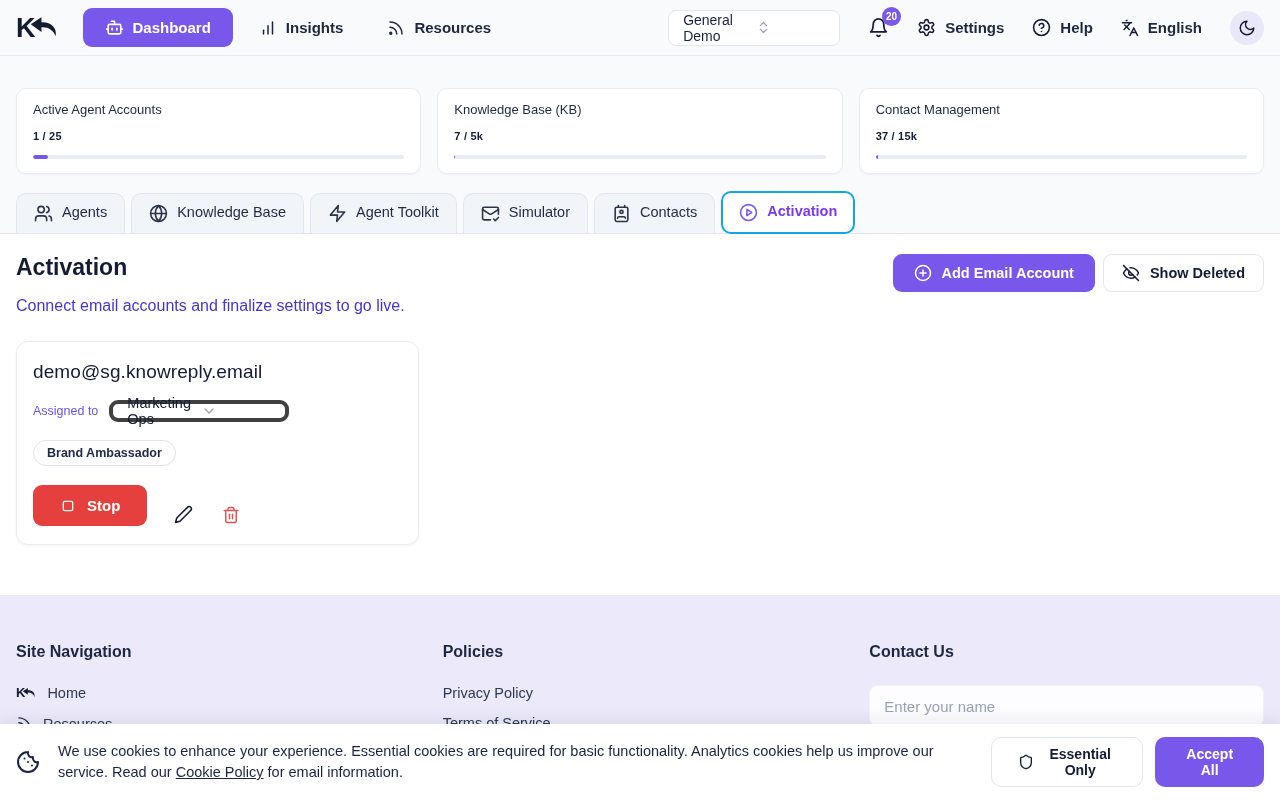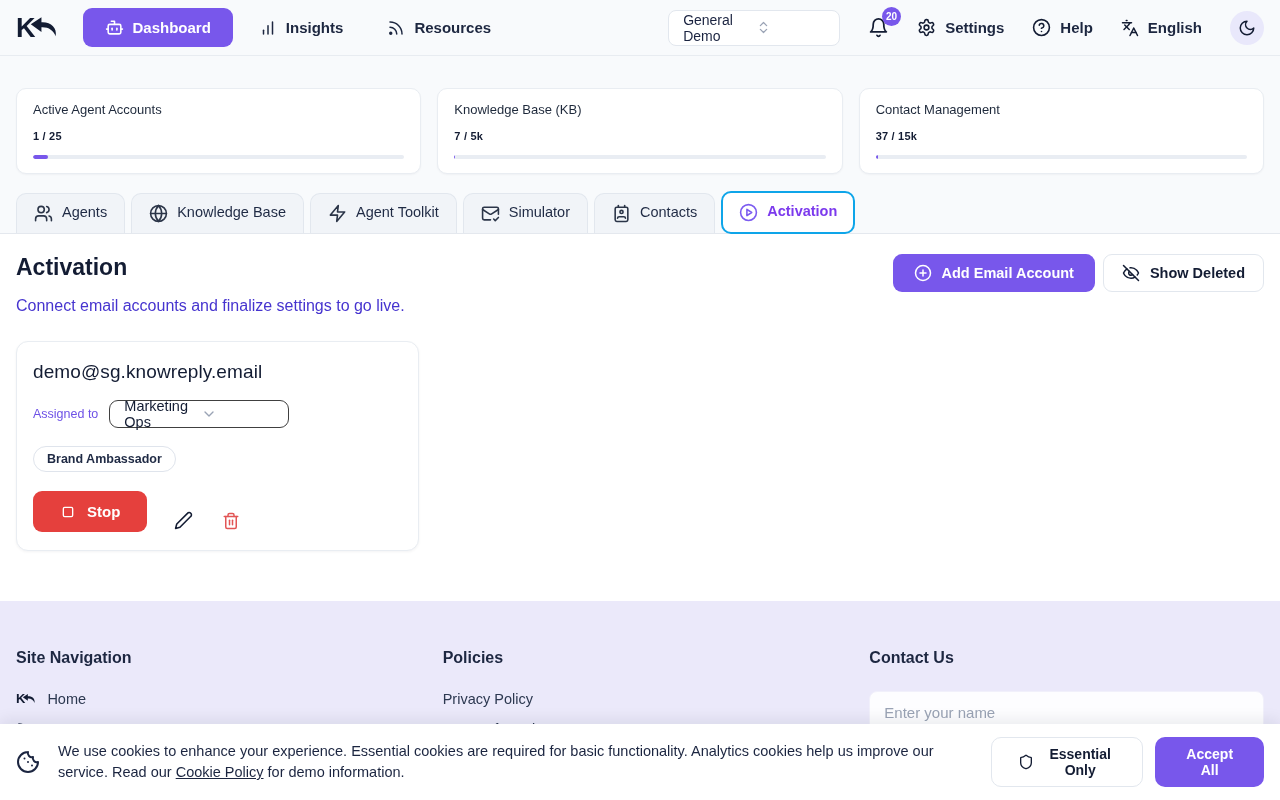--- a/index.html
+++ b/index.html
@@ -57,21 +57,21 @@
   .btn { display:flex; align-items:center; gap:10px; border-radius:9px; font-size:14.5px; font-weight:600;
          padding:9px 18px; cursor:pointer; border:1px solid transparent; font-family:"Liberation Sans", sans-serif; }
   .btn.primary { background:#7857eb; color:#fff; padding:9px 20px; }
   .btn.outline { background:#fff; color:#131c33; border-color:#e2e7ee; }
 
   .email-card { width:403px; margin-top:26px; background:#fff; border:1px solid #e9edf2; border-radius:12px;
                 padding:19px 16px 18px; box-shadow:0 1px 3px rgba(16,24,40,.05); }
   .email-card h2 { font-size:19px; font-weight:400; color:#131c33; letter-spacing:.1px; }
   .assign-row { display:flex; align-items:center; gap:11px; margin-top:17px; }
   .assign-row label { font-size:12.5px; color:#6d51e6; }
-  .assign-select { width:180px; height:28px; background:#fff; border:1px solid #404040; border-radius:9px;
+  .assign-select { width:180px; height:22px; background:#fff; border:4px solid #404040; border-radius:9px;
                    display:flex; align-items:center; padding:0 10px 0 14px; font-size:14.5px; font-weight:500;
                    color:#131c33; cursor:pointer; }
   .assign-select span { flex:1; }
   .pill { display:inline-block; margin-top:18px; border:1px solid #dfe4ec; border-radius:999px;
           padding:5px 13px; font-size:12.5px; font-weight:600; color:#1f2a44; background:#fff; }
   .card-actions { display:flex; align-items:flex-end; gap:25px; margin-top:19px; }
   .btn.danger { background:#e5403d; color:#fff; padding:11px 26px; font-size:15px; gap:11px; border-radius:9px; }
   .icon-btn { background:transparent; border:none; cursor:pointer; padding:2px; }
 
   
@@ -424,21 +424,21 @@
 <div class="cookie">
   <span>
     <svg width="24" height="24" viewBox="0 0 24 24" fill="none" stroke="#1b2540" stroke-width="2" stroke-linecap="round" stroke-linejoin="round">
         <path d="M12 2a10 10 0 1 0 10 10 4 4 0 0 1-5-5 4 4 0 0 1-5-5"></path>
         <path d="M8.5 8.5v.01"></path>
         <path d="M16 15.5v.01"></path>
         <path d="M12 12v.01"></path>
       </svg>
   </span>
   <div class="cookie-txt">
-    <span>We use cookies to enhance your experience. Essential cookies are required for basic functionality. Analytics cookies help us improve our service. Read our </span><a>Cookie Policy</a><span> for demo information.</span>
+    <span>We use cookies to enhance your experience. Essential cookies are required for basic functionality. Analytics cookies help us improve our service. Read our </span><a>Cookie Policy</a><span> for email information.</span>
   </div>
   <div class="cookie-actions">
     <button class="btn outline sm">
       <span>
         <svg width="16" height="16" viewBox="0 0 24 24" fill="none" stroke="currentColor" stroke-width="2" stroke-linecap="round" stroke-linejoin="round">
             <path d="M20 13c0 5-3.5 7.5-7.66 8.95a1 1 0 0 1-.67-.01C7.5 20.5 4 18 4 13V6a1 1 0 0 1 1-1c2 0 4.5-1.2 6.24-2.72a1.17 1.17 0 0 1 1.52 0C14.51 3.81 17 5 19 5a1 1 0 0 1 1 1z"></path>
           </svg>
       </span>
       <span>Essential Only</span>
     </button>

